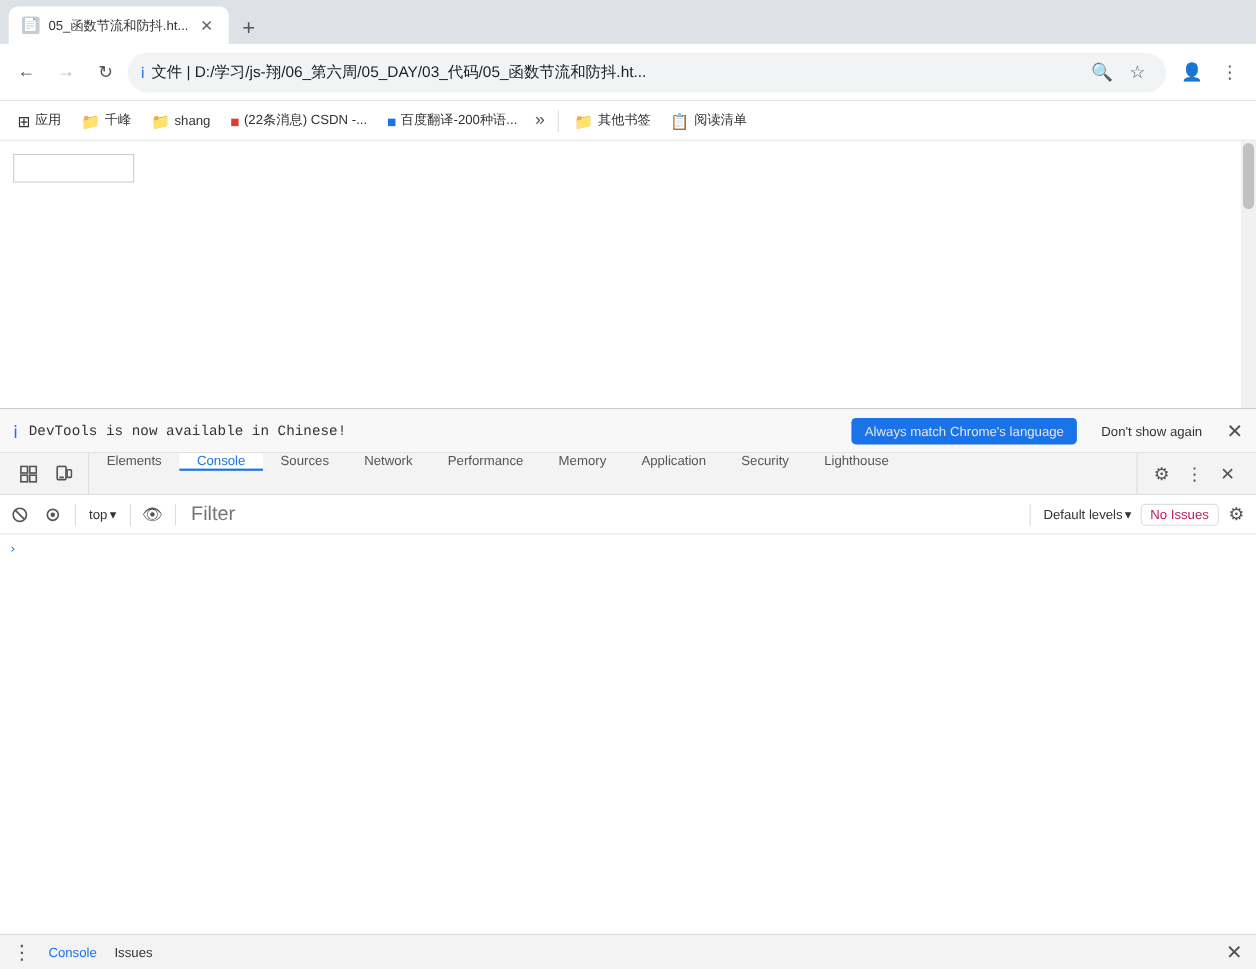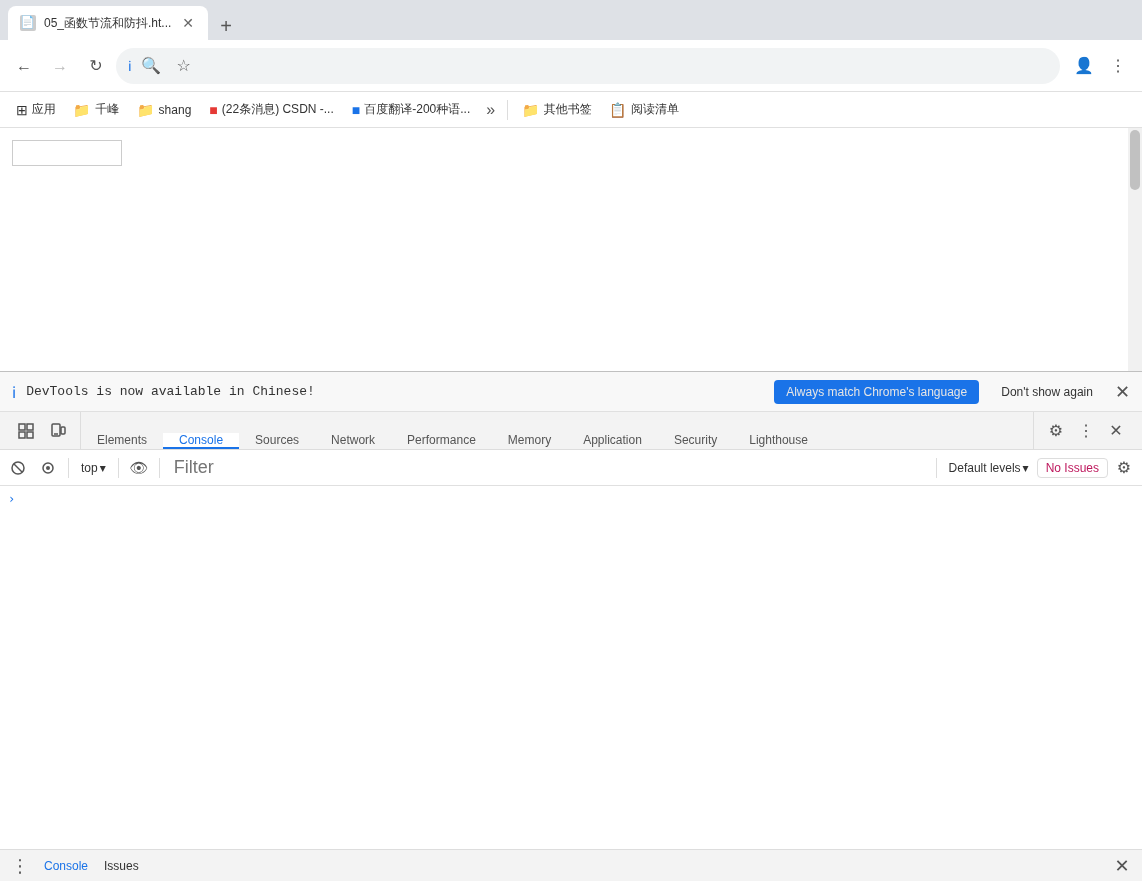--- a/index.html
+++ b/index.html
@@ -171,21 +171,21 @@
     .devtools-tabs {
       background: #f3f3f3;
       height: 38px;
       display: flex;
       align-items: stretch;
       border-bottom: 1px solid #ddd;
       padding: 0 4px;
     }
     .dt-tab-icons { display: flex; align-items: center; gap: 4px; padding: 0 8px; border-right: 1px solid #ddd; }
     .dt-icon-btn { width: 28px; height: 28px; border-radius: 4px; border: none; background: transparent; cursor: pointer; display: flex; align-items: center; justify-content: center; color: #555; font-size: 16px; }
-    .dt-tabs-list { display: flex; align-items: flex-end; flex: 1; }
+    .dt-tabs-list { display: flex; align-items: flex-start; flex: 1; }
     .dt-tab {
       display: flex; align-items: center;
       padding: 0 16px;
       font-size: 12px;
       color: #555;
       cursor: pointer;
       border-bottom: 2px solid transparent;
       white-space: nowrap;
     }
     .dt-tab.active { color: #1a73e8; border-bottom: 2px solid #1a73e8; background: #fff; }
@@ -289,20 +289,21 @@
     </div>
     <div class="tab-new">+</div>
   </div>
 
   <div class="nav-bar">
     <button class="nav-btn">←</button>
     <button class="nav-btn disabled" style="color:#bbb;">→</button>
     <button class="nav-btn">↻</button>
     <div class="address-bar-container">
       <span class="info-icon">ℹ</span>
+      <span class="address-text">文件 | D:/学习/js-翔/06_第六周/05_DAY/03_代码/05_函数节流和防抖.ht...</span>
       <div class="address-actions">
         <button class="addr-btn">🔍</button>
         <button class="addr-btn">☆</button>
       </div>
     </div>
     <div class="nav-extra">
       <button class="nav-btn">👤</button>
       <button class="nav-btn">⋮</button>
     </div>
   </div>

